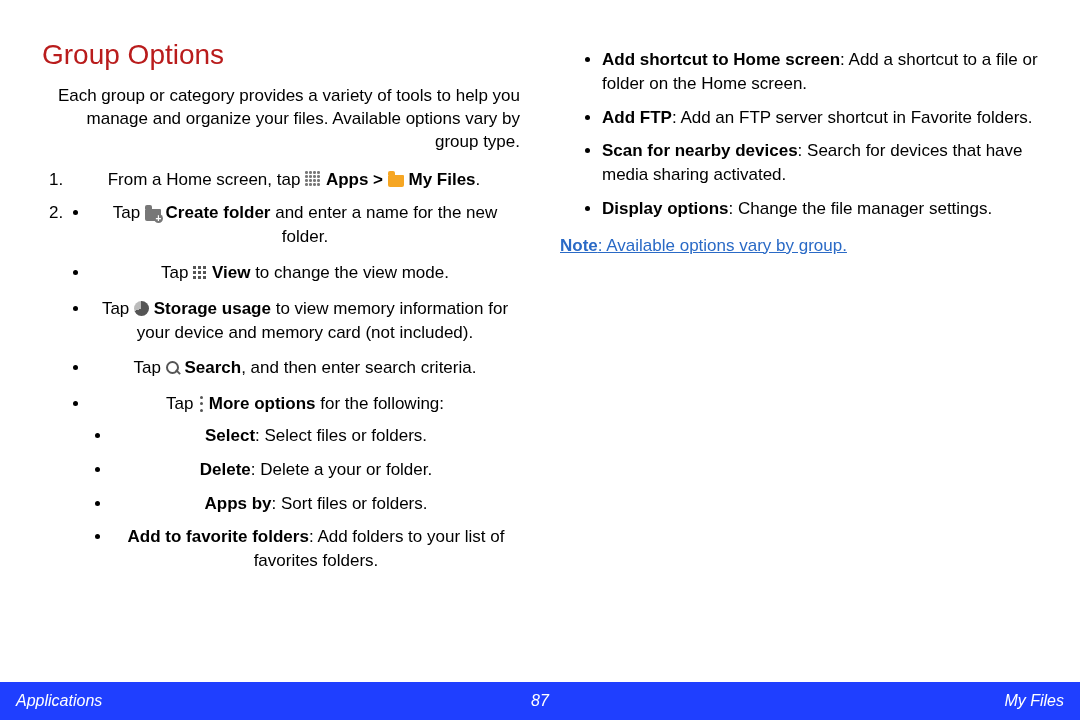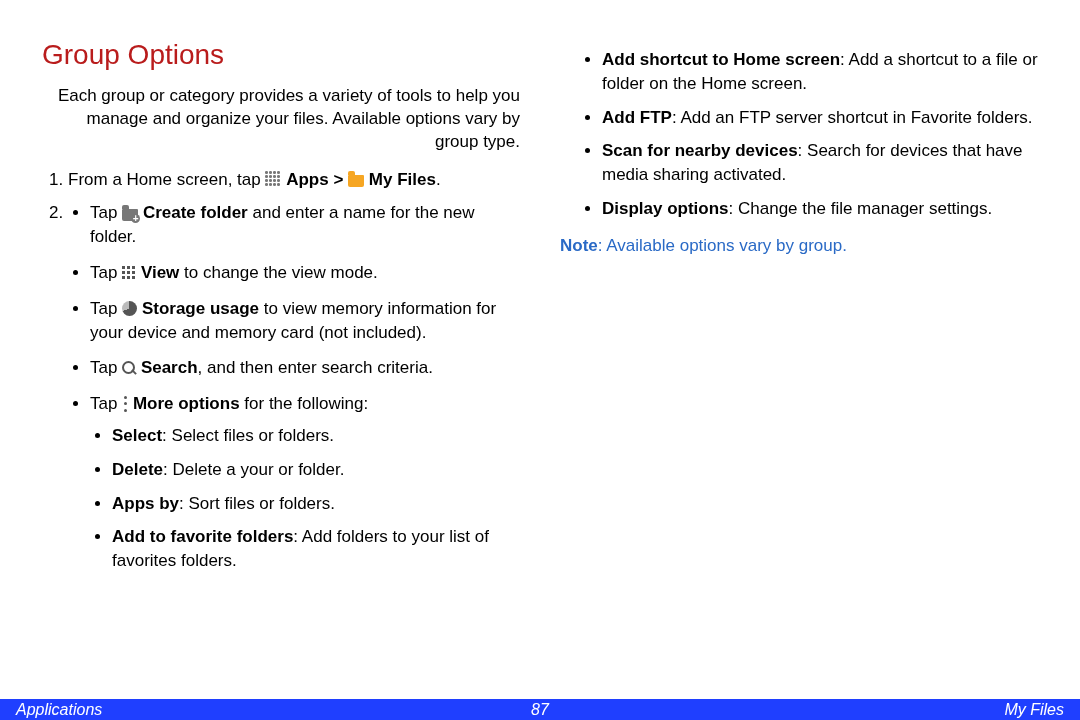--- a/index.html
+++ b/index.html
@@ -43,20 +43,21 @@
     text-align: right;
   }
 
   ol.steps {
     margin: 0;
     padding-left: 26px;
   }
   ol.steps > li {
     margin-bottom: 10px;
     line-height: 1.4;
+    text-align: center;
   }
 
   ul.bullets {
     list-style: disc;
     margin: 8px 0 0 0;
     padding-left: 22px;
   }
   ul.bullets > li {
     margin-bottom: 12px;
     line-height: 1.4;
@@ -179,28 +180,29 @@
     vertical-align: middle;
   }
   .ico-more > span {
     width: 3px; height: 3px; background: #555; border-radius: 50%; margin: 0 auto;
   }
 
   .note {
     color: #2a6ac6;
     line-height: 1.35;
     margin-top: 14px;
+    text-decoration: underline;
   }
   .note .b-note { font-weight: bold; }
 
   
   .footer {
     position: absolute;
     left: 0; right: 0; bottom: 0;
-    height: 21px;
+    height: 38px;
     background: #1f3fff;
     color: #fff;
     display: flex;
     align-items: center;
     justify-content: center;
     font-style: italic;
     font-size: 16px;
     padding: 0 16px;
     box-sizing: border-box;
   }

